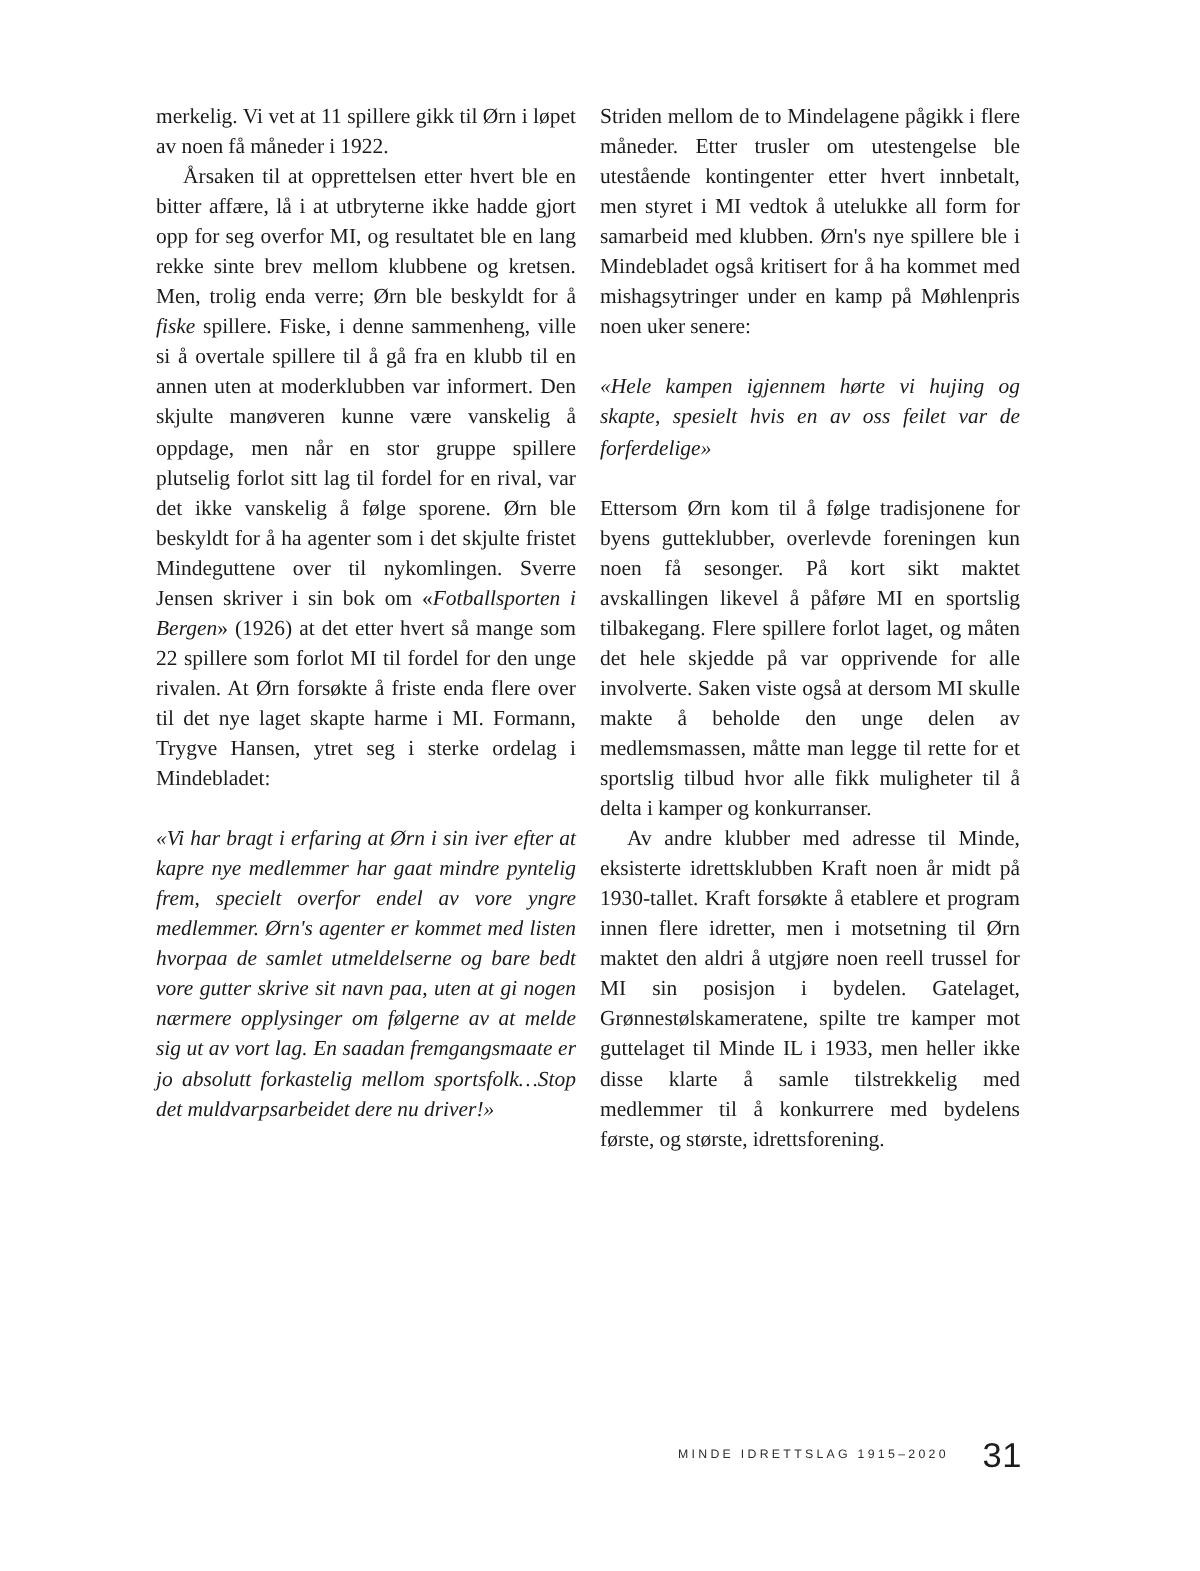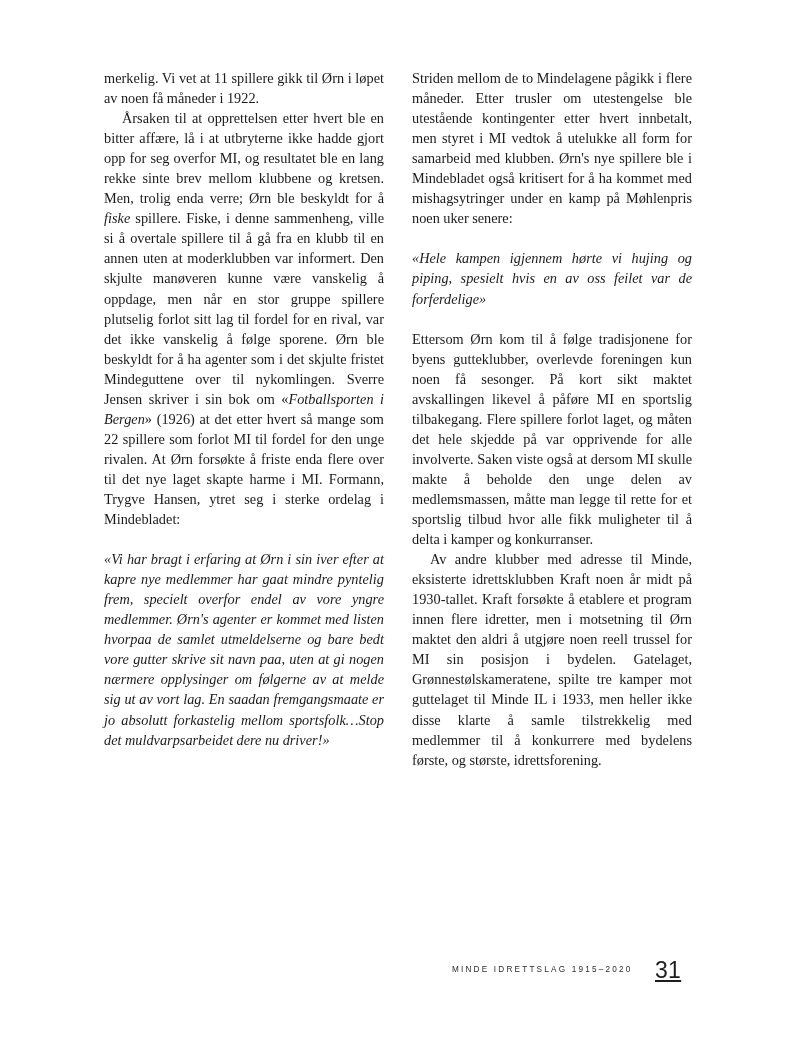--- a/index.html
+++ b/index.html
@@ -25,21 +25,21 @@
   }
 
   
   .columns {
     position: absolute;
     left: 104px;
     top: 68px;
     width: 586px;
     display: flex;
     flex-direction: row;
-    gap: 28px;
+    gap: 16px;
     align-items: flex-start;
   }
 
   .column {
     width: 280px;
     flex: 0 0 280px;
   }
 
   .para {
     margin: 0;
@@ -89,21 +89,20 @@
 
   .page-number {
     position: absolute;
     left: 551px;
     top: 0px;
     font-family: "Liberation Sans", "DejaVu Sans", sans-serif;
     font-size: 23px;
     color: #1d1d1d;
     letter-spacing: 0.3px;
     line-height: 26px;
-    text-decoration: underline;
   }
 
   i, em { }
 </style>
 </head>
 <body>
 
 <div class="page">
 
   <div class="columns">
@@ -118,21 +117,21 @@
 
       <p class="para quote">«Vi har bragt i erfaring at Ørn i sin iver efter at kapre nye medlemmer har gaat mindre pyntelig frem, specielt overfor endel av vore yngre medlemmer. Ørn's agenter er kommet med listen hvorpaa de samlet utmeldelserne og bare bedt vore gutter skrive sit navn paa, uten at gi nogen nærmere opplysinger om følgerne av at melde sig ut av vort lag. En saadan fremgangsmaate er jo absolutt forkastelig mellom sportsfolk…Stop det muldvarpsarbeidet dere nu driver!»</p>
     </div>
 
     <div class="column">
 
       <p class="para">Striden mellom de to Mindelagene pågikk i flere måneder. Etter trusler om utestengelse ble utestående kontingenter etter hvert innbetalt, men styret i MI vedtok å utelukke all form for samarbeid med klubben. Ørn's nye spillere ble i Mindebladet også kritisert for å ha kommet med mishagsytringer under en kamp på Møhlenpris noen uker senere:</p>
 
       <div class="gap"></div>
 
-      <p class="para quote">«Hele kampen igjennem hørte vi hujing og piping, spesielt hvis en av oss feilet var de forferdelige»</p>
+      <p class="para quote">«Hele kampen igjennem hørte vi hujing og skapte, spesielt hvis en av oss feilet var de forferdelige»</p>
 
       <div class="gap"></div>
 
       <p class="para">Ettersom Ørn kom til å følge tradisjonene for byens gutteklubber, overlevde foreningen kun noen få sesonger. På kort sikt maktet avskallingen likevel å påføre MI en sportslig tilbakegang. Flere spillere forlot laget, og måten det hele skjedde på var opprivende for alle involverte. Saken viste også at dersom MI skulle makte å beholde den unge delen av medlemsmassen, måtte man legge til rette for et sportslig tilbud hvor alle fikk muligheter til å delta i kamper og konkurranser.</p>
 
       <p class="para indent">Av andre klubber med adresse til Minde, eksisterte idrettsklubben Kraft noen år midt på 1930-tallet. Kraft forsøkte å etablere et program innen flere idretter, men i motsetning til Ørn maktet den aldri å utgjøre noen reell trussel for MI sin posisjon i bydelen. Gatelaget, Grønnestølskameratene, spilte tre kamper mot guttelaget til Minde IL i 1933, men heller ikke disse klarte å samle tilstrekkelig med medlemmer til å konkurrere med bydelens første, og største, idrettsforening.</p>
     </div>
 
   </div>
 

